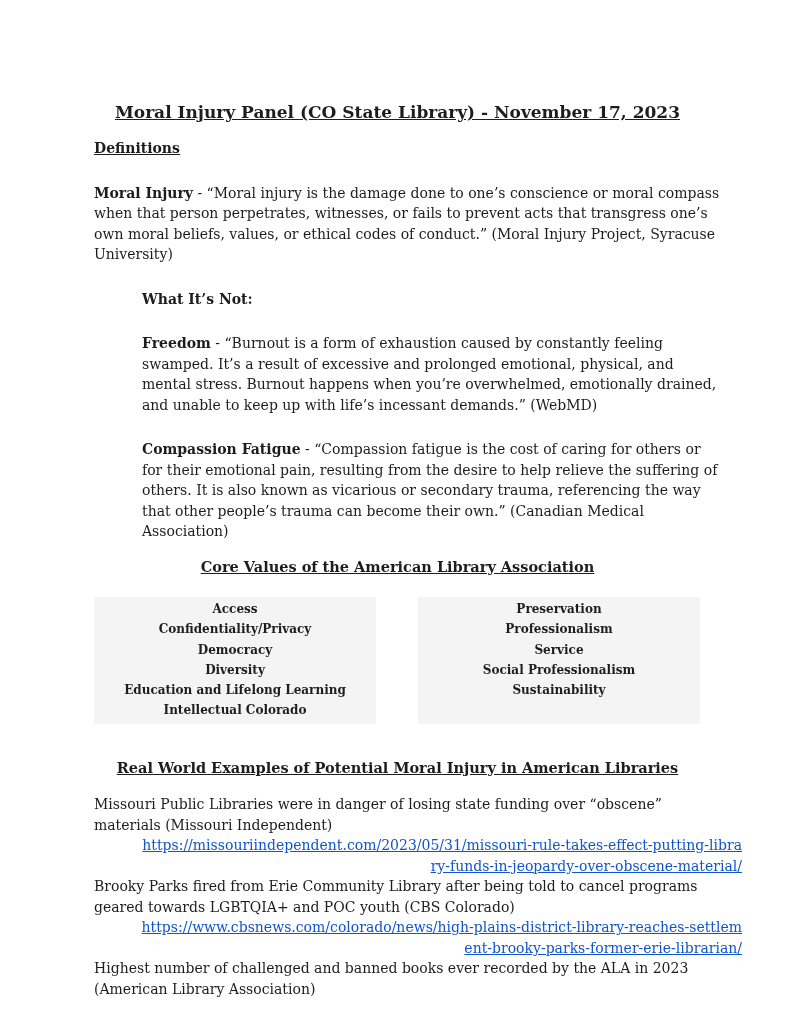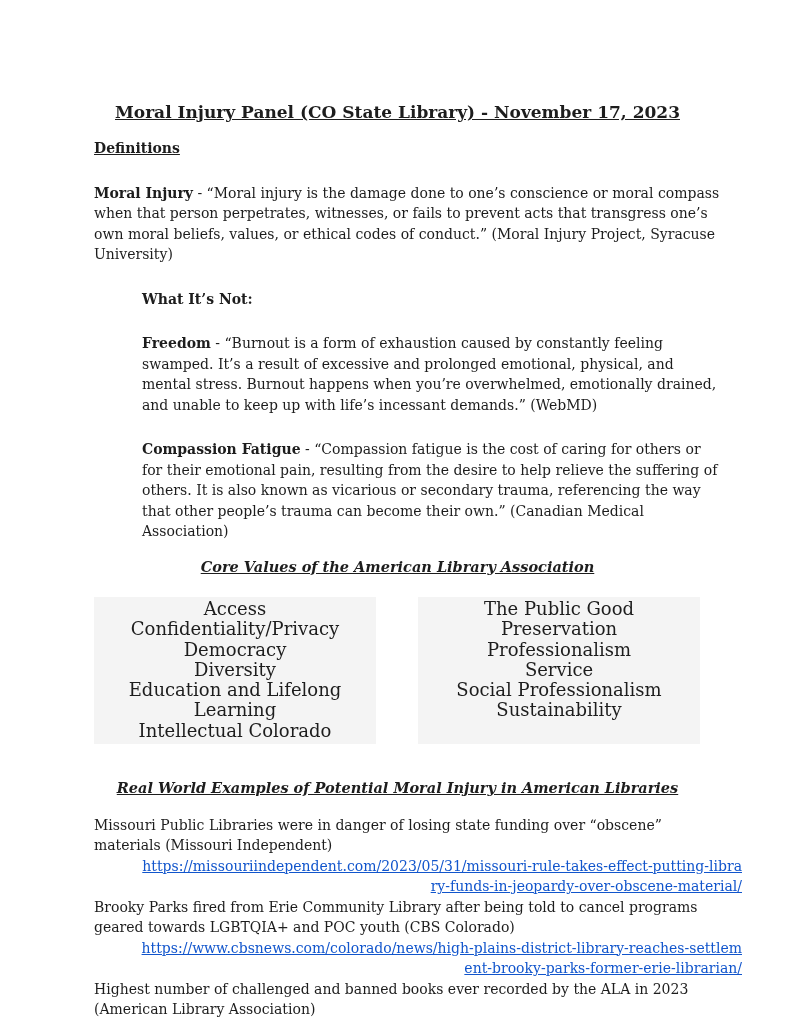--- a/index.html
+++ b/index.html
@@ -45,39 +45,38 @@
   .pre { white-space: pre-line; }
   .b { font-weight: bold; }
   .indent-block { margin-left: 48px; }
   .section-heading {
     width: 607px;
     text-align: center;
     font-size: 14.5px;
     line-height: 20.5px;
     font-weight: bold;
     text-decoration: underline;
-    font-style: italic;
   }
   .h-core { margin-top: 15px; }
   .h-real { margin-top: 34px; }
   .cv-table {
     margin-top: 20px;
     width: 607px;
     display: flex;
   }
   .cv-cell {
     width: 282px;
     background: var(--cell-bg);
     padding: 2px 0 3px 0;
   }
   .cv-gap { width: 42px; }
   .cv-item {
-    font-size: 18px;
+    font-size: 12px;
     line-height: 20.3px;
-    font-weight: normal;
+    font-weight: bold;
     text-align: center;
   }
   .examples { margin-top: 16px; }
   .example-text { font-size: 14px; line-height: 20.5px; white-space: pre-line; }
   .example-link {
     display: block;
     font-size: 14px;
     line-height: 20.5px;
     white-space: pre-line;
     color: var(--link);
@@ -120,21 +119,20 @@
       <div class="cv-cell">
         <div class="cv-item">Access</div>
         <div class="cv-item">Confidentiality/Privacy</div>
         <div class="cv-item">Democracy</div>
         <div class="cv-item">Diversity</div>
         <div class="cv-item">Education and Lifelong Learning</div>
         <div class="cv-item">Intellectual Colorado</div>
       </div>
       <div class="cv-gap"></div>
       <div class="cv-cell">
-        <div class="cv-item">The Public Good</div>
         <div class="cv-item">Preservation</div>
         <div class="cv-item">Professionalism</div>
         <div class="cv-item">Service</div>
         <div class="cv-item">Social Professionalism</div>
         <div class="cv-item">Sustainability</div>
       </div>
     </div>
 
     <div class="section-heading h-real">Real World Examples of Potential Moral Injury in American Libraries</div>
 

